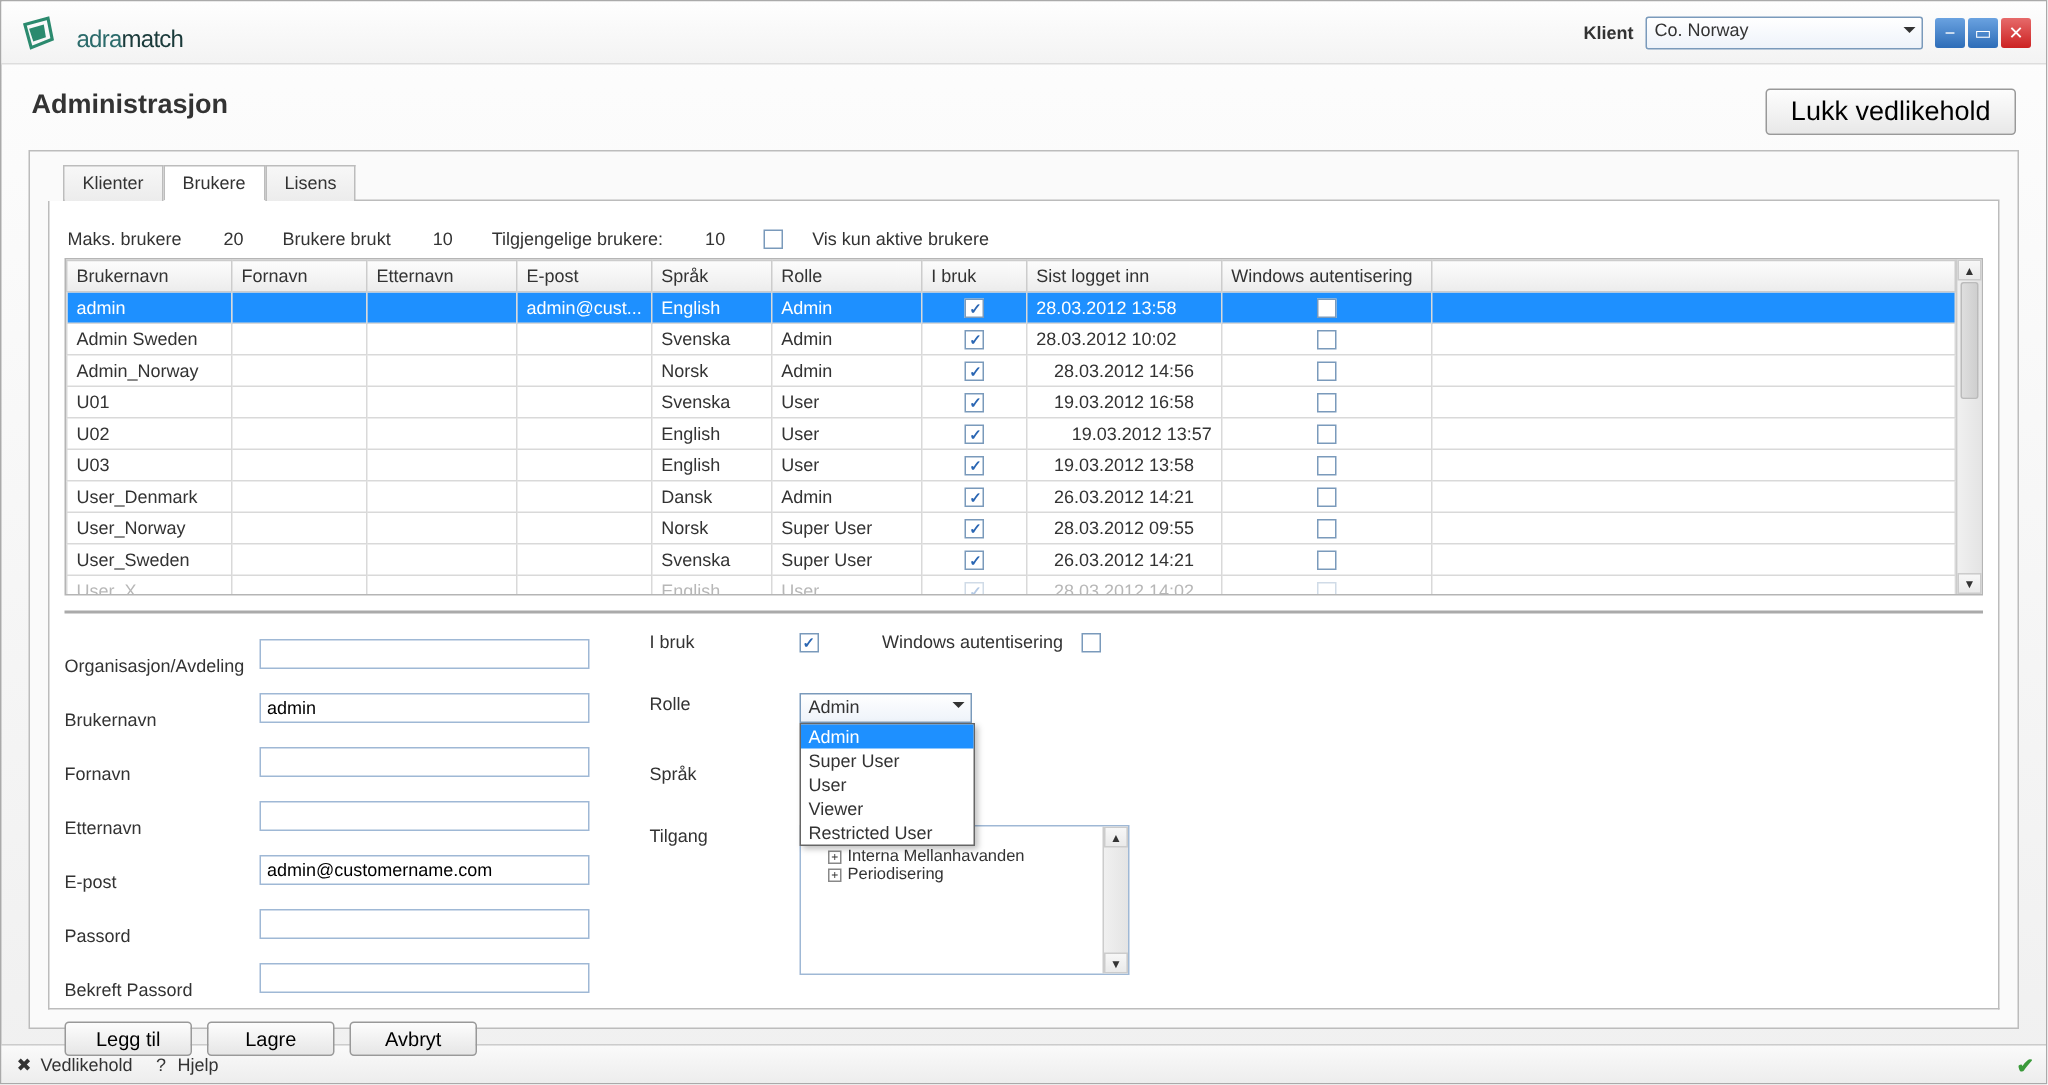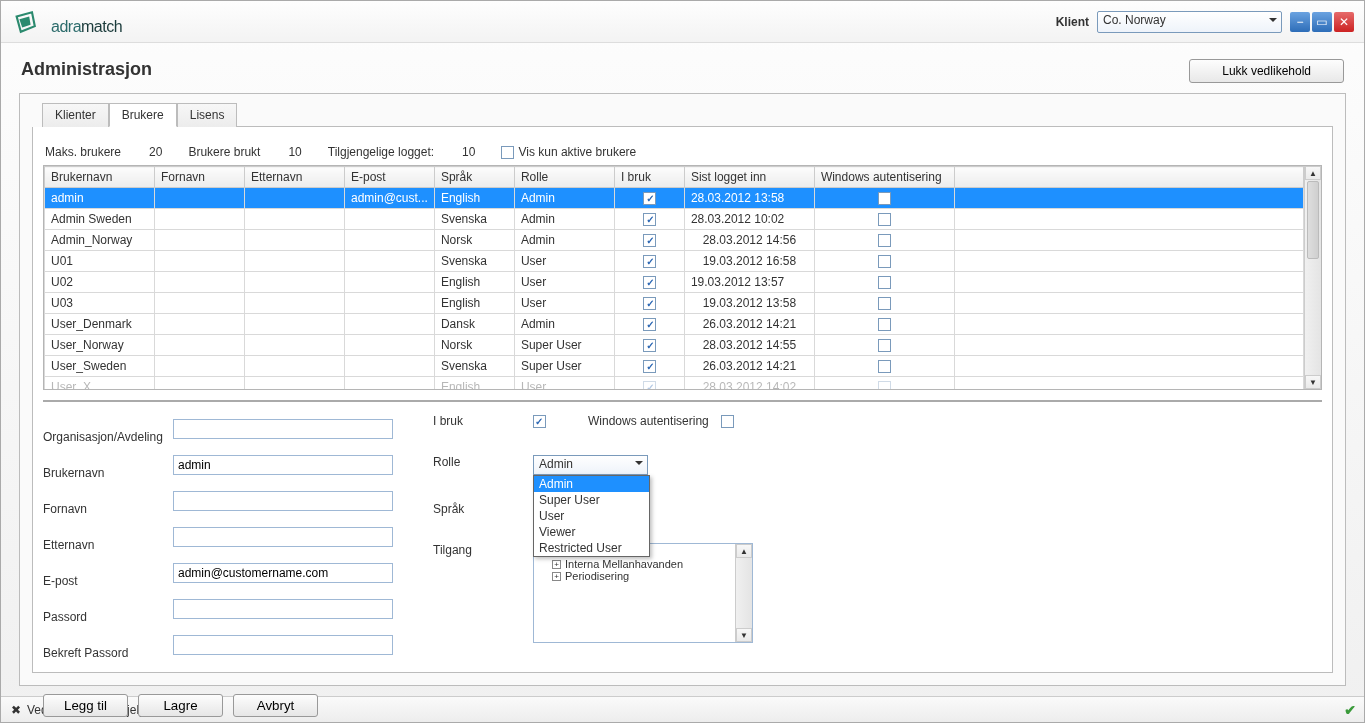--- a/index.html
+++ b/index.html
@@ -18,21 +18,21 @@
 .header-select::after { content: ''; position: absolute; right: 4px; top: 50%; transform: translateY(-50%); border: 4px solid transparent; border-top-color: #333; }
 .win-btns { display: flex; gap: 2px; }
 .win-btn { width: 20px; height: 20px; border-radius: 2px; display:flex; align-items:center; justify-content:center; font-size:12px; color:#fff; }
 .win-min { background: linear-gradient(#6aa2e0,#2d6db8); }
 .win-max { background: linear-gradient(#6aa2e0,#2d6db8); }
 .win-close { background: linear-gradient(#e66a6a,#c22); }
 
 
 .title-bar { padding: 16px 20px 10px; display:flex; align-items:flex-start;}
 .page-title { font-size: 18px; font-weight: bold; }
-.close-maint-btn { margin-left:auto; padding: 4px 32px; border:1px solid #999; border-radius:3px; background:linear-gradient(#fdfdfd,#e8e8e8); cursor:pointer; font-size:12px;}
+.close-maint-btn { margin-left:auto; padding: 4px 16px; border:1px solid #999; border-radius:3px; background:linear-gradient(#fdfdfd,#e8e8e8); cursor:pointer; font-size:18px;}
 
 
 .content { margin: 0 18px 10px; border: 1px solid #bcbcbc; background:#fafafa; flex:1; position:relative; padding: 8px 12px 12px; display:flex; flex-direction:column; min-height:0;}
 .tabs { display:flex; gap:0; border-bottom:1px solid #bcbcbc; margin-left:10px;}
 .tab { padding:4px 12px; border:1px solid #bcbcbc; border-bottom:none; background:linear-gradient(#f7f7f7,#ececec); position:relative; top:1px; cursor:pointer;}
 .tab.active { background:#fff; border-bottom:1px solid #fff;}
 .tab-body { border:1px solid #bcbcbc; border-top:none; padding:10px; flex:1; display:flex; flex-direction:column; min-height:0; background:#fff;}
 
 
 .stats { display:flex; gap:26px; margin:8px 2px 6px; align-items:center;}
@@ -69,21 +69,21 @@
 
 .tree-box { width:220px; height:100px; border:1px solid #9fb8d5; background:#fff; padding:2px; position:relative; overflow:hidden;}
 .tree-box .tree-scroll { position:absolute; right:0; top:0; bottom:0; width:17px; background:linear-gradient(90deg,#f0f0f0,#e4e4e4); border-left:1px solid #ccc;}
 .tree-box .tree-scroll .arrow { position:absolute; left:0; right:0; height:14px; background:linear-gradient(#f7f7f7,#eaeaea); border:1px solid #ccc; display:flex; align-items:center; justify-content:center; font-size:8px;}
 .tree-box .tree-scroll .arrow.up { top:0;} .tree-box .tree-scroll .arrow.down{bottom:0;}
 .tree-line { display:flex; align-items:center; gap:4px; padding-left:16px; font-size:11px;}
 .tree-icon { width:9px; height:9px; border:1px solid #888; font-size:8px; line-height:7px; text-align:center;}
 
 
 .btn-row { display:flex; gap:10px; margin-top:14px;}
-.btn { padding:3px 0; width:85px; border:1px solid #999; border-radius:3px; background:linear-gradient(#fdfdfd,#e6e6e6); cursor:pointer;margin-top:20px;}
+.btn { padding:3px 0; width:85px; border:1px solid #999; border-radius:3px; background:linear-gradient(#fdfdfd,#e6e6e6); cursor:pointer;}
 
 
 .status { height:26px; border-top:1px solid #ccc; background:linear-gradient(#fafafa,#ededed); display:flex; align-items:center; padding:0 8px; gap:12px;}
 .status-item { display:flex; align-items:center; gap:4px; cursor:pointer;}
 .status-icon { width:14px; height:14px; display:inline-flex; align-items:center; justify-content:center; }
 .status .right { margin-left:auto; color:#3a9a3a; font-size:14px; font-weight:bold;}
 </style>
 </head>
 <body>
 
@@ -117,22 +117,22 @@
     <div class="tabs">
       <div class="tab">Klienter</div>
       <div class="tab active">Brukere</div>
       <div class="tab">Lisens</div>
     </div>
     <div class="tab-body">
 
       <div class="stats">
         <span><span>Maks. brukere</span><span class="stat-val">20</span></span>
         <span><span>Brukere brukt</span><span class="stat-val">10</span></span>
-        <span><span>Tilgjengelige logget:</span><span class="stat-val">10</span></span>
-        <span style="display:inline-flex;gap:4px;align-items:center;">
+        <span><span>Tilgjengelige brukere:</span><span class="stat-val">10</span></span>
+        <span style="display:inline-flex;gap:19px;align-items:center;">
           <span class="chk"></span>
           <span>Vis kun aktive brukere</span>
         </span>
       </div>
 
       <div class="grid-wrap">
         <div class="grid-scroll">
           <table class="grid">
             <colgroup>
               <col style="width:110px">
@@ -210,21 +210,21 @@
                   <td></td>
                 </tr>
                 <tr>
                   <td>U02</td>
                   <td></td>
                   <td></td>
                   <td></td>
                   <td>English</td>
                   <td>User</td>
                   <td class="cell-center"><span class="chk checked"></span></td>
-                  <td style="text-align:left">19.03.2012 13:57</td>
+                  <td style="text-align:right">19.03.2012 13:57</td>
                   <td class="cell-center"><span class="chk"></span></td>
                   <td></td>
                 </tr>
                 <tr>
                   <td>U03</td>
                   <td></td>
                   <td></td>
                   <td></td>
                   <td>English</td>
                   <td>User</td>
@@ -246,21 +246,21 @@
                   <td></td>
                 </tr>
                 <tr>
                   <td>User_Norway</td>
                   <td></td>
                   <td></td>
                   <td></td>
                   <td>Norsk</td>
                   <td>Super User</td>
                   <td class="cell-center"><span class="chk checked"></span></td>
-                  <td style="text-align:center">28.03.2012 14:55</td>
+                  <td style="text-align:center">28.03.2012 09:55</td>
                   <td class="cell-center"><span class="chk"></span></td>
                   <td></td>
                 </tr>
                 <tr>
                   <td>User_Sweden</td>
                   <td></td>
                   <td></td>
                   <td></td>
                   <td>Svenska</td>
                   <td>Super User</td>

